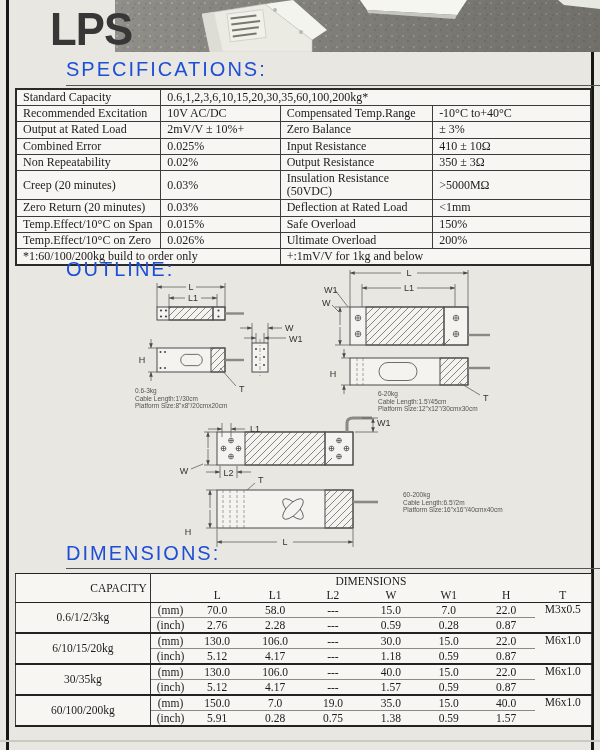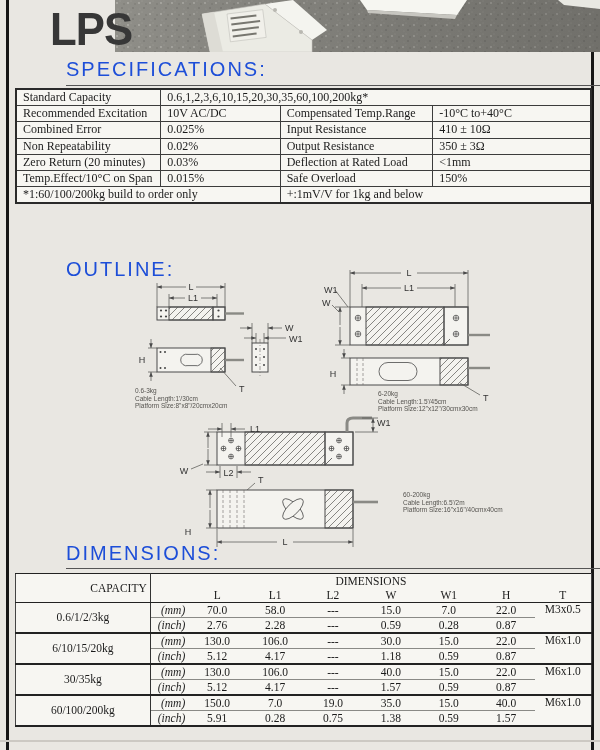--- a/index.html
+++ b/index.html
@@ -21,21 +21,21 @@
   #spec-table td{border:1px solid #3c3c3c;padding:1px 6px;height:13px;line-height:1.1;}
   #dim-table{position:absolute;left:15px;top:573px;width:577px;border:1px solid #444;
              border-top:1.5px solid #222;border-bottom:2px solid #222;font-size:11.5px;}
   #dim-table td{padding:0 3px;height:14px;text-align:center;line-height:1.05;}
   #dim-table td.cap{border-right:1px solid #333;}
   #dim-table tr.h2 td{border-bottom:1.5px solid #222;}
   #dim-table td.caprs{border-bottom:1.5px solid #222;text-align:right;}
   #dim-table tr.mm td.sub{border-bottom:1px solid #8a8a86;}
   #dim-table tr.inch td{border-bottom:2px solid #222;}
   #dim-table td.grpend{border-bottom:2px solid #222;}
-  #dim-table .unit{text-align:right;padding-left:5px;font-style:italic;}
+  #dim-table .unit{text-align:center;padding-left:5px;}
   #outline-svg{position:absolute;left:10px;top:265px;}
   #scan-line{position:absolute;left:0;top:740px;width:600px;height:2px;background:#ccc9c3;}
   svg text{font-family:"Liberation Sans",sans-serif;fill:#333;}
   .dimtxt{font-size:9px;}
   .captxt{font-size:6.5px;fill:#55534f;}
 </style>
 </head>
 <body>
 
 <div id="page">
@@ -96,42 +96,60 @@
       <td>Standard Capacity</td>
       <td colspan="3">0.6,1,2,3,6,10,15,20,30,35,60,100,200kg*</td>
     </tr>
     <tr>
       <td>Recommended Excitation</td>
       <td>10V AC/DC</td>
       <td>Compensated Temp.Range</td>
       <td>-10°C to+40°C</td>
     </tr>
     <tr>
+      <td>Output at Rated Load</td>
+      <td>2mV/V ± 10%+</td>
+      <td>Zero Balance</td>
+      <td>± 3%</td>
+    </tr>
+    <tr>
       <td>Combined Error</td>
       <td>0.025%</td>
       <td>Input Resistance</td>
       <td>410 ± 10Ω</td>
     </tr>
     <tr>
       <td>Non Repeatability</td>
       <td>0.02%</td>
       <td>Output Resistance</td>
       <td>350 ± 3Ω</td>
     </tr>
     <tr>
+      <td>Creep (20 minutes)</td>
+      <td>0.03%</td>
+      <td>Insulation Resistance (50VDC)</td>
+      <td>&gt;5000MΩ</td>
+    </tr>
+    <tr>
       <td>Zero Return (20 minutes)</td>
       <td>0.03%</td>
       <td>Deflection at Rated Load</td>
       <td>&lt;1mm</td>
     </tr>
     <tr>
       <td>Temp.Effect/10°C on Span</td>
       <td>0.015%</td>
       <td>Safe Overload</td>
       <td>150%</td>
+    </tr>
+    <tr>
+      <td>Temp.Effect/10°C on Zero</td>
+      <td>0.026%</td>
+      <td>Ultimate Overload</td>
+      <td>200%</td>
     </tr>
     <tr>
       <td colspan="2">*1:60/100/200kg build to order only</td>
       <td colspan="2">+:1mV/V for 1kg and below</td>
     </tr>
   </tbody>
     </table>
 
   <div id="outline-head" class="sec-head">OUTLINE:</div>
 

